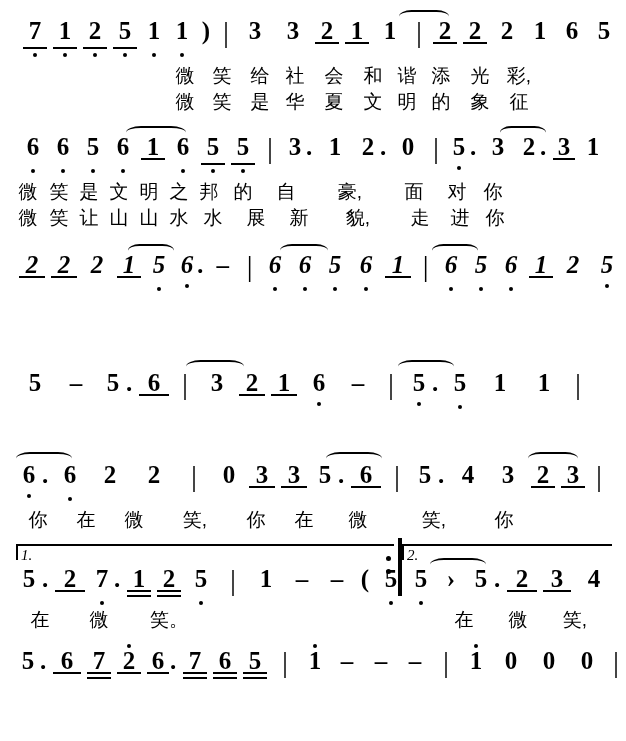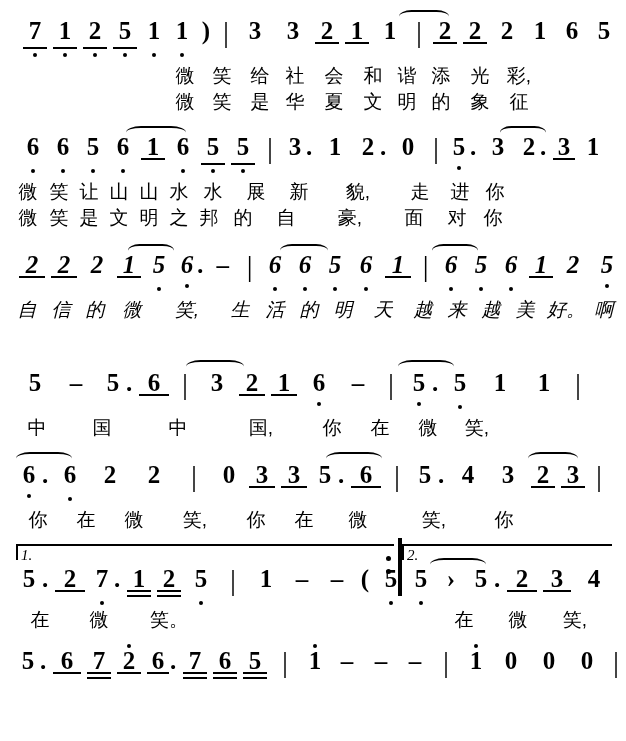--- a/index.html
+++ b/index.html
@@ -237,47 +237,47 @@
       <span class="tok" style="width:32px;">3</span>
       <span class="tok" style="width:22px;">2</span><span class="aug">.</span>
       <span class="tok u1" style="width:24px;">3</span>
       <span class="tok" style="width:26px;">1</span>
       <span class="slur" style="left:126px;top:8px;width:60px;"></span>
       <span class="slur" style="left:500px;top:8px;width:46px;"></span>
     </div>
     <div class="lyric-row" style="padding-left:14px;">
       <span class="lyr" style="width:28px;">微</span>
       <span class="lyr" style="width:26px;">笑</span>
+      <span class="lyr" style="width:26px;">是</span>
+      <span class="lyr" style="width:26px;">文</span>
+      <span class="lyr" style="width:26px;">明</span>
+      <span class="lyr" style="width:26px;">之</span>
+      <span class="lyr" style="width:26px;">邦</span>
+      <span class="lyr" style="width:34px;">的</span>
+      <span class="lyr" style="width:44px;">自</span>
+      <span class="lyr" style="width:76px;">豪,</span>
+      <span class="lyr" style="width:44px;">面</span>
+      <span class="lyr" style="width:34px;">对</span>
+      <span class="lyr" style="width:30px;">你</span>
+    </div>
+    <div class="lyric-row" style="padding-left:14px;">
+      <span class="lyr" style="width:28px;">微</span>
+      <span class="lyr" style="width:26px;">笑</span>
       <span class="lyr" style="width:26px;">让</span>
       <span class="lyr" style="width:26px;">山</span>
       <span class="lyr" style="width:26px;">山</span>
       <span class="lyr" style="width:26px;">水</span>
       <span class="lyr" style="width:34px;">水</span>
       <span class="lyr" style="width:44px;">展</span>
       <span class="lyr" style="width:34px;">新</span>
       <span class="lyr" style="width:76px;">貌,</span>
       <span class="lyr" style="width:40px;">走</span>
       <span class="lyr" style="width:32px;">进</span>
       <span class="lyr" style="width:30px;">你</span>
     </div>
-    <div class="lyric-row" style="padding-left:14px;">
-      <span class="lyr" style="width:28px;">微</span>
-      <span class="lyr" style="width:26px;">笑</span>
-      <span class="lyr" style="width:26px;">是</span>
-      <span class="lyr" style="width:26px;">文</span>
-      <span class="lyr" style="width:26px;">明</span>
-      <span class="lyr" style="width:26px;">之</span>
-      <span class="lyr" style="width:26px;">邦</span>
-      <span class="lyr" style="width:34px;">的</span>
-      <span class="lyr" style="width:44px;">自</span>
-      <span class="lyr" style="width:76px;">豪,</span>
-      <span class="lyr" style="width:44px;">面</span>
-      <span class="lyr" style="width:34px;">对</span>
-      <span class="lyr" style="width:30px;">你</span>
-    </div>
   </div>
 
   <div class="system" style="height:118px;font-style:italic;">
     <div class="notes-row" style="padding-top:14px;height:48px;">
       <span class="tok u1" style="width:28px;margin-left:18px;">2</span>
       <span class="tok u1" style="width:28px;">2</span>
       <span class="tok" style="width:30px;">2</span>
       <span class="tok u1" style="width:26px;">1</span>
       <span class="tok u1 dot-dn" style="width:26px;">5</span>
       <span class="tok dot-dn" style="width:22px;">6</span><span class="aug">.</span>
@@ -292,38 +292,20 @@
       <span class="tok u1 dot-dn" style="width:26px;">6</span>
       <span class="tok u1 dot-dn" style="width:26px;">5</span>
       <span class="tok u1 dot-dn" style="width:26px;">6</span>
       <span class="tok u1" style="width:26px;">1</span>
       <span class="tok" style="width:30px;">2</span>
       <span class="tok dot-dn" style="width:30px;">5</span>
       
       <span class="slur" style="left:128px;top:8px;width:46px;"></span>
       <span class="slur" style="left:280px;top:8px;width:48px;"></span>
       <span class="slur" style="left:432px;top:8px;width:46px;"></span>
-    </div>
-    <div class="lyric-row" style="padding-left:12px;">
-      <span class="lyr" style="width:30px;">自</span>
-      <span class="lyr" style="width:30px;">信</span>
-      <span class="lyr" style="width:30px;">的</span>
-      <span class="lyr" style="width:36px;">微</span>
-      <span class="lyr" style="width:66px;">笑,</span>
-      <span class="lyr" style="width:32px;">生</span>
-      <span class="lyr" style="width:30px;">活</span>
-      <span class="lyr" style="width:30px;">的</span>
-      <span class="lyr" style="width:30px;">明</span>
-      <span class="lyr" style="width:42px;">天</span>
-      <span class="lyr" style="width:30px;">越</span>
-      <span class="lyr" style="width:30px;">来</span>
-      <span class="lyr" style="width:30px;">越</span>
-      <span class="lyr" style="width:30px;">美</span>
-      <span class="lyr" style="width:44px;">好。</span>
-      <span class="lyr" style="width:24px;">啊</span>
     </div>
   </div>
 
   <div class="system" style="height:92px;">
     <div class="notes-row" style="padding-top:14px;height:48px;">
       <span class="tok" style="width:34px;margin-left:18px;">5</span>
       <span class="tok dash" style="width:40px;">–</span>
       <span class="tok" style="width:26px;">5</span><span class="aug">.</span>
       <span class="tok u1" style="width:32px;">6</span>
       <span class="tok bar" style="width:22px;">|</span>
@@ -333,30 +315,20 @@
       <span class="tok dot-dn" style="width:34px;">6</span>
       <span class="tok dash" style="width:36px;">–</span>
       <span class="tok bar" style="width:22px;">|</span>
       <span class="tok dot-dn" style="width:26px;">5</span><span class="aug">.</span>
       <span class="tok u1 dot-dn" style="width:32px;">5</span>
       <span class="tok" style="width:40px;">1</span>
       <span class="tok" style="width:40px;">1</span>
       <span class="tok bar" style="width:20px;">|</span>
       <span class="slur" style="left:186px;top:6px;width:58px;"></span>
       <span class="slur" style="left:398px;top:6px;width:56px;"></span>
-    </div>
-    <div class="lyric-row" style="padding-left:14px;">
-      <span class="lyr" style="width:46px;">中</span>
-      <span class="lyr" style="width:76px;">国</span>
-      <span class="lyr" style="width:68px;">中</span>
-      <span class="lyr" style="width:90px;">国,</span>
-      <span class="lyr" style="width:44px;">你</span>
-      <span class="lyr" style="width:44px;">在</span>
-      <span class="lyr" style="width:44px;">微</span>
-      <span class="lyr" style="width:46px;">笑,</span>
     </div>
   </div>
 
   <div class="system" style="height:92px;">
     <div class="notes-row" style="padding-top:14px;height:48px;">
       <span class="tok dot-dn" style="width:26px;margin-left:16px;">6</span><span class="aug">.</span>
       <span class="tok u1 dot-dn" style="width:32px;">6</span>
       <span class="tok" style="width:40px;">2</span>
       <span class="tok" style="width:40px;">2</span>
       <span class="tok bar" style="width:32px;">|</span>

